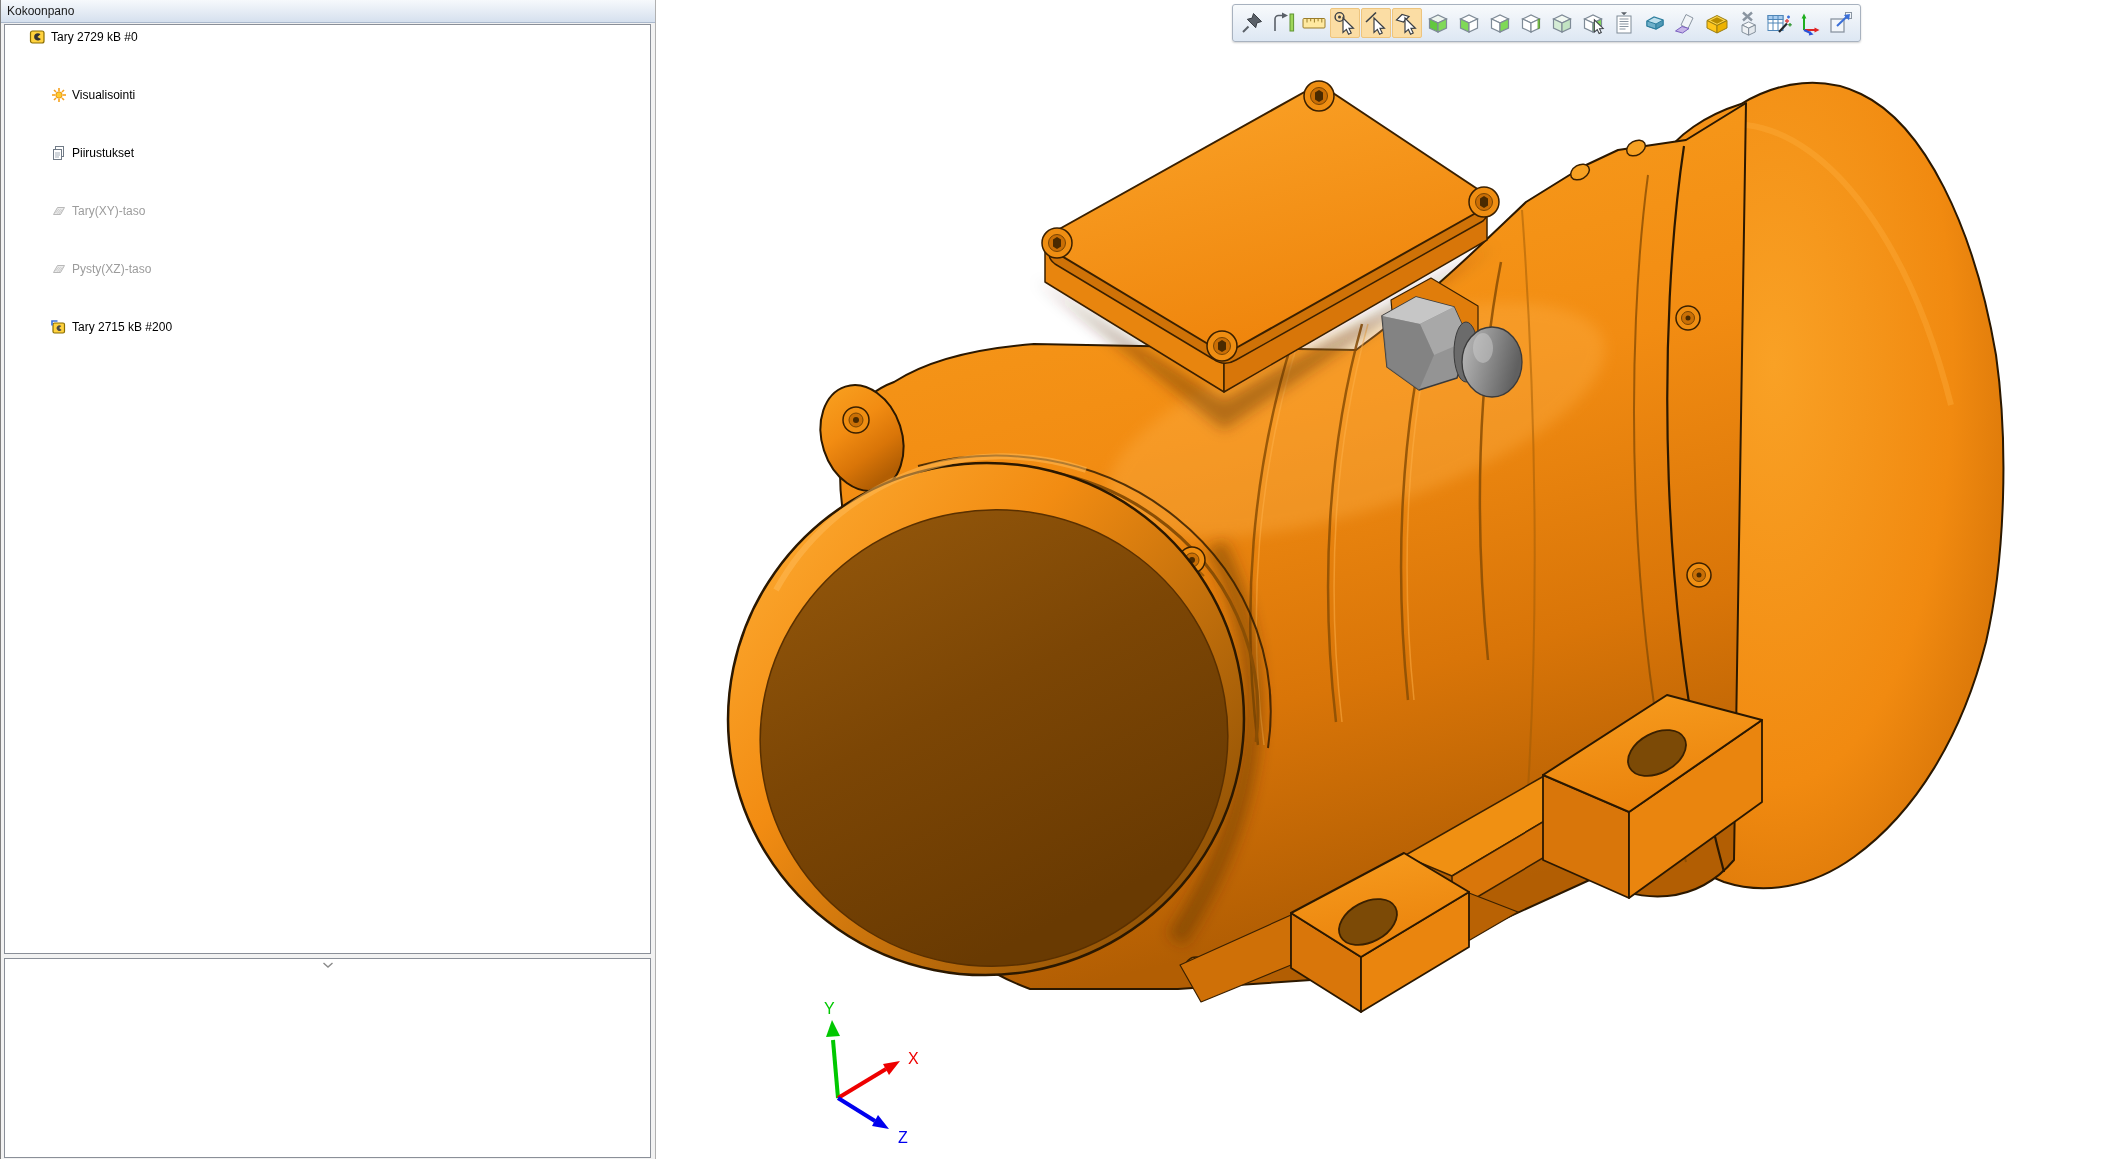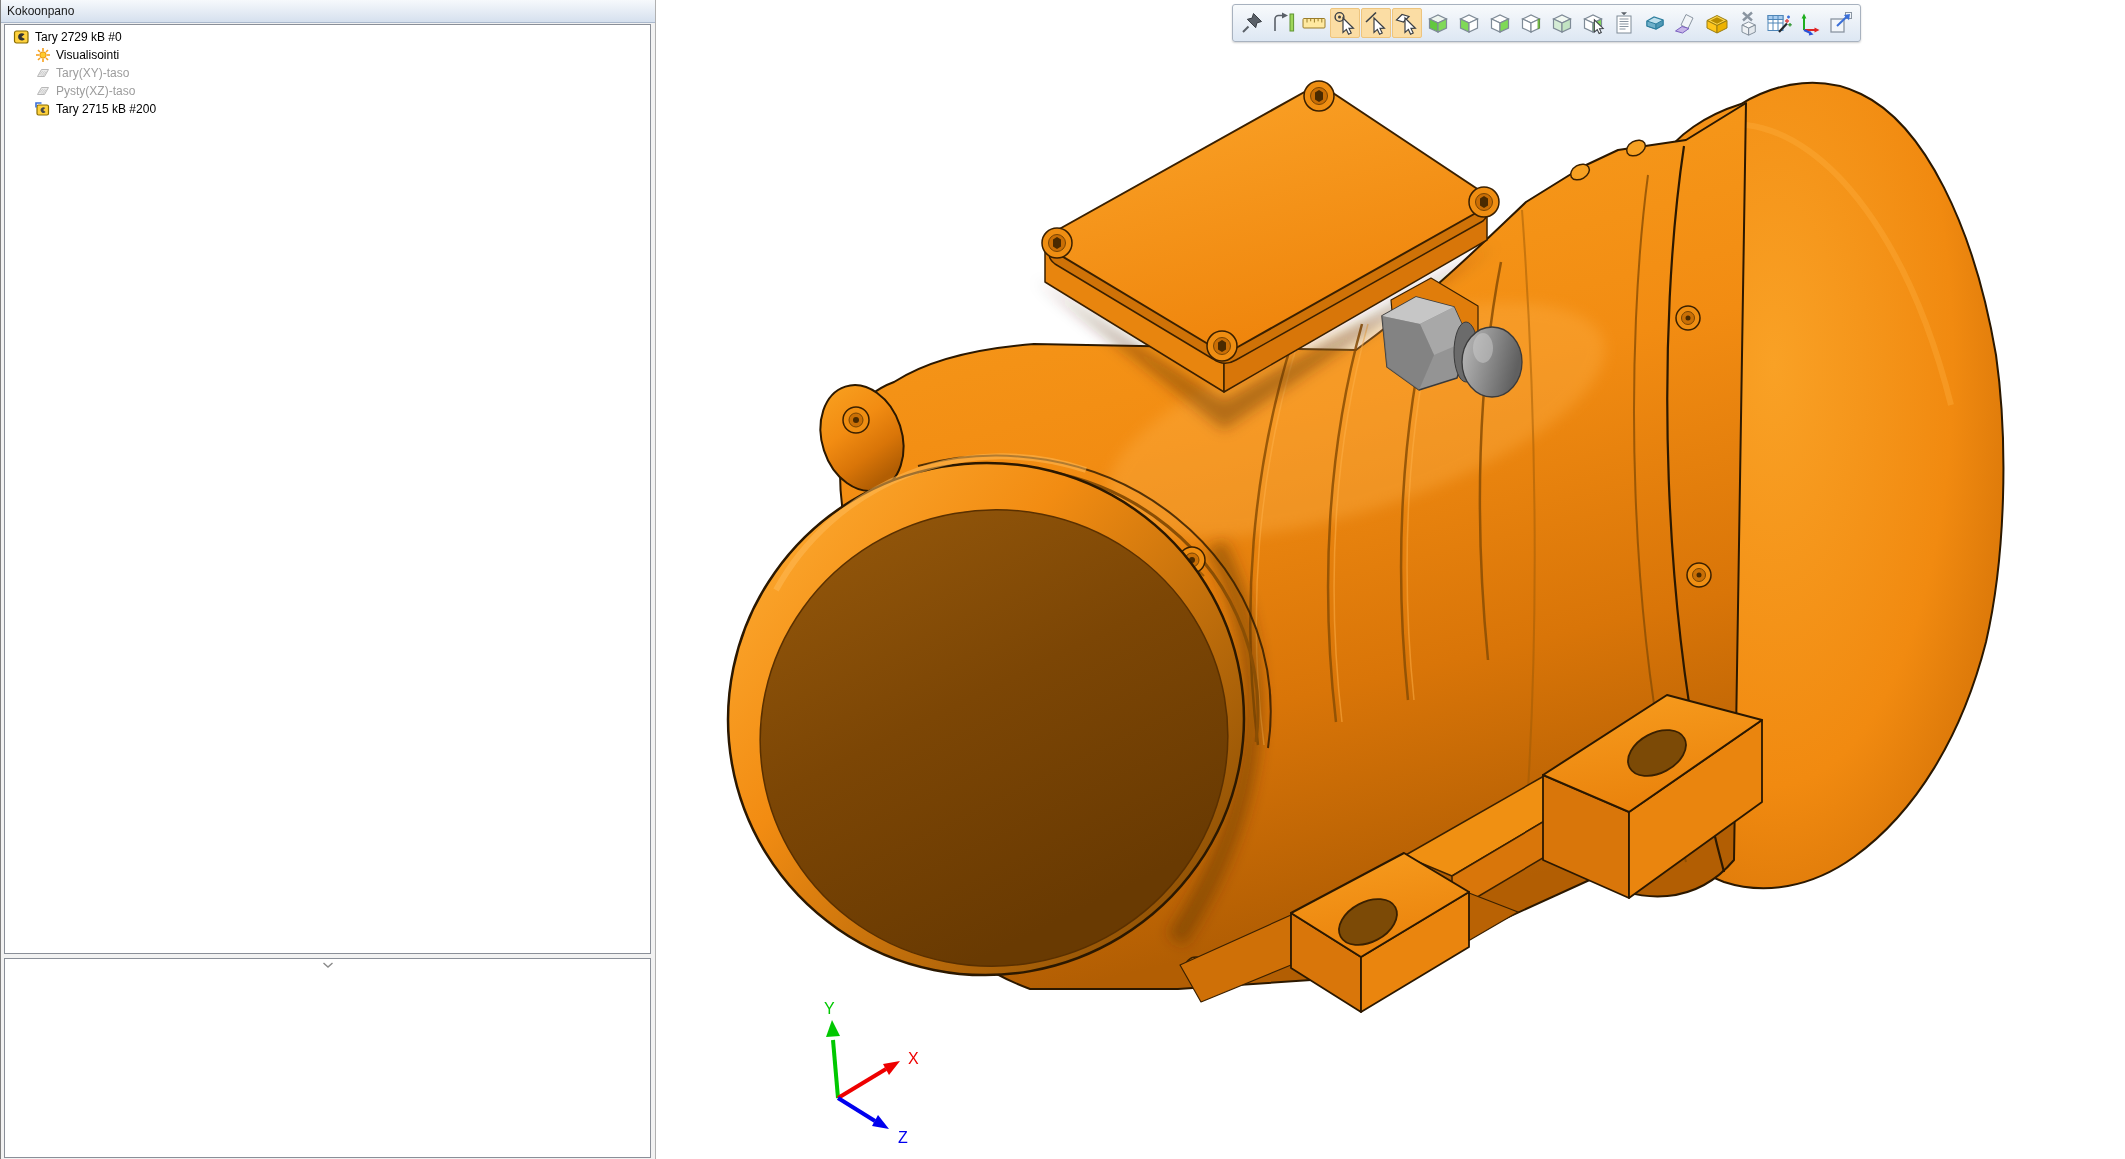--- a/index.html
+++ b/index.html
@@ -6,32 +6,32 @@
     font-family:"Liberation Sans",sans-serif;background:#ffffff;}
   #app{position:relative;width:2125px;height:1055px;display:flex;}
 
   
   #left-panel{position:relative;width:655px;height:1159px;background:#f2f2f2;
     border-left:1px solid #7f7f7f;box-sizing:border-box;flex:0 0 auto;}
   .panel-title{height:22px;line-height:22px;padding-left:6px;font-size:12px;color:#1a1a1a;
     background:linear-gradient(var(--panel-title-top,#f6f9fc),var(--panel-title-bg,#d5e0ee));
     border-bottom:1px solid #aab8cc;}
   .tree-box{position:absolute;left:3px;right:4px;top:24px;height:930px;background:#fff;
-    border:1px solid #8a8f98;box-sizing:border-box;padding-top:3px;overflow:hidden;}
+    border:1px solid #8a8f98;box-sizing:border-box;padding-top:3px;overflow:hidden;padding-left:16px;}
   .lower-box{position:absolute;left:3px;right:4px;top:958px;bottom:1px;background:#fff;
     border:1px solid #8a8f98;box-sizing:border-box;}
   .collapse-grip{position:absolute;top:1px;left:50%;transform:translateX(-50%);
     width:20px;height:10px;display:flex;align-items:center;justify-content:center;cursor:pointer;}
   .tree-row{display:flex;align-items:center;height:18px;font-size:12px;color:#000;
     white-space:nowrap;cursor:default;}
   .tree-row.grayed{color:var(--grayed-text,#9c9c9c);}
   .tree-row .chev{width:15px;height:14px;flex:0 0 auto;display:flex;align-items:center;justify-content:center;}
   .tree-row .ticon{width:17px;height:16px;flex:0 0 auto;display:flex;align-items:center;justify-content:center;margin-right:5px;}
   .tree-row.lvl0{padding-left:8px;}
-  .tree-row.lvl1{padding-left:14px;}
+  .tree-row.lvl1{padding-left:14px;margin-top:40px;}
 
   
   #viewport{position:relative;flex:1 1 auto;height:1159px;background:#fff;
     border-left:1px solid #b0b0b0;box-sizing:border-box;}
   #model-svg{position:absolute;left:0;top:0;width:1469px;height:1159px;}
 
   
   #toolbar{position:absolute;left:576px;top:4px;display:flex;gap:1px;align-items:center;
     padding:3px 4px;background:linear-gradient(#f8fafc,#dde7f3);
     border:1px solid #a8b2bf;border-radius:3px;box-shadow:0 1px 2px rgba(0,0,0,.18);}
@@ -69,20 +69,31 @@
                   <line x1="12" y1="8" x2="15" y2="8"></line>
                   <line x1="3" y1="3" x2="5" y2="5"></line>
                   <line x1="11" y1="11" x2="13" y2="13"></line>
                   <line x1="3" y1="13" x2="5" y2="11"></line>
                   <line x1="11" y1="5" x2="13" y2="3"></line>
                 </g>
                 <circle cx="8" cy="8" r="3.2" fill="#ffcb2e" stroke="#e8920e"></circle>
               </svg>
             </span>
             <span>Visualisointi</span>
+          </div>
+          <div class="tree-row lvl1">
+            <span class="chev"></span>
+            <span class="ticon">
+              <svg width="16" height="16" viewBox="0 0 16 16">
+                <rect x="4.5" y="1.5" width="8" height="10" fill="#ffffff" stroke="#707a86"></rect>
+                <rect x="2.5" y="4.5" width="8" height="10" fill="#ffffff" stroke="#707a86"></rect>
+                <path d="M4 8 h5 M4 10 h5 M4 12 h4" stroke="#9aa4b0" stroke-width="0.9"></path>
+              </svg>
+            </span>
+            <span>Piirustukset</span>
           </div>
           <div class="tree-row lvl1 grayed">
             <span class="chev"></span>
             <span class="ticon">
               <svg width="16" height="16" viewBox="0 0 16 16">
                 <path d="M2.5 11.5 L6.5 4.5 L13.5 4.5 L9.5 11.5 Z" fill="#ececec" stroke="#b8b8b8"></path>
                 <path d="M4.5 10 L7.8 6 M6.3 10.6 L9.6 6.2 M8 11 L11.2 6.5" stroke="#c4c4c4" stroke-width="0.8"></path>
               </svg>
             </span>
             <span>Tary(XY)-taso</span>

